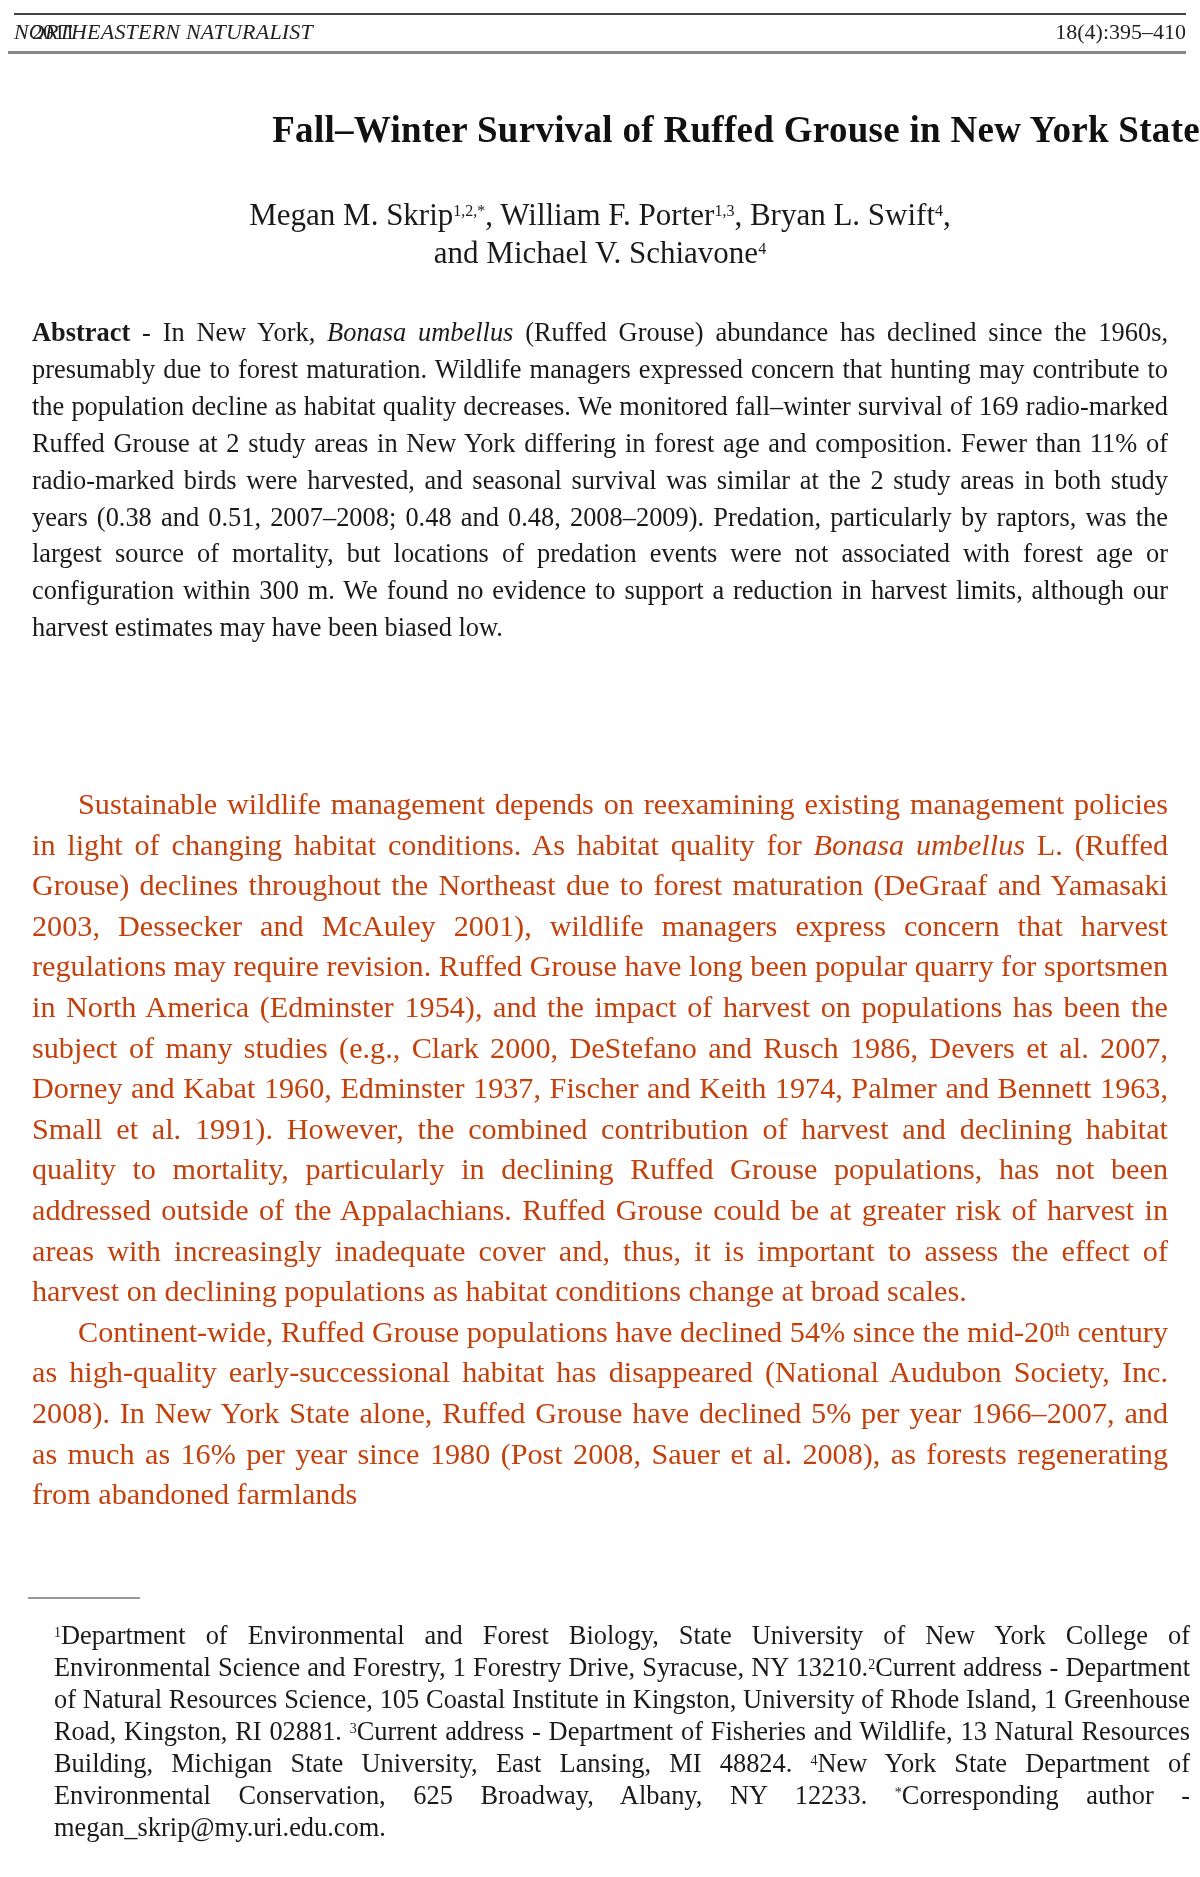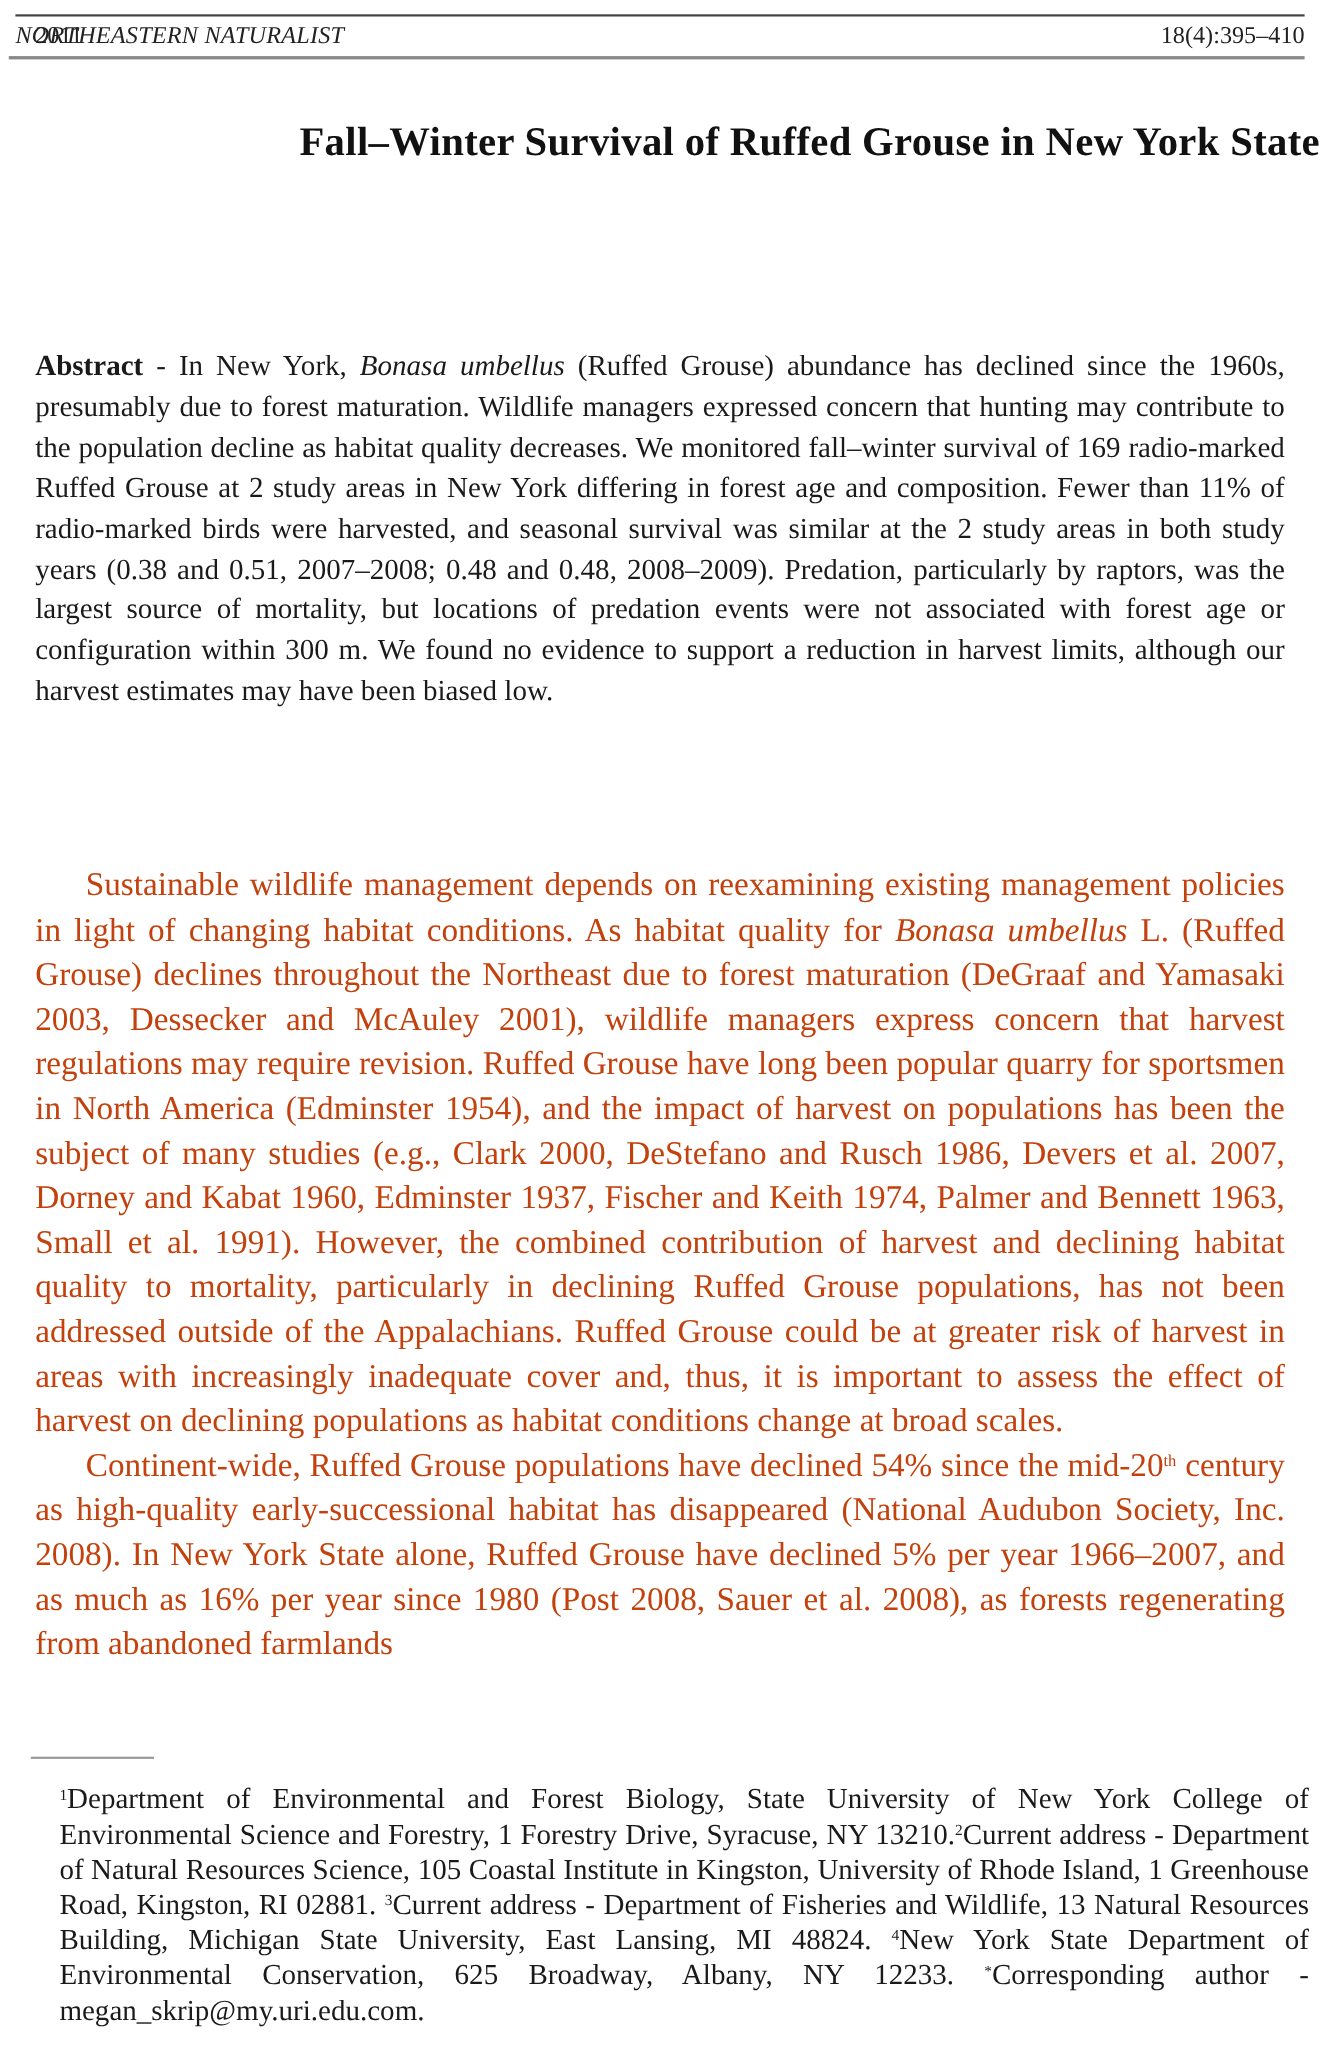--- a/index.html
+++ b/index.html
@@ -113,21 +113,21 @@
     font-size: 30.2px;
     line-height: 40.6px;
     text-align: justify;
     color: #c2410c;
   }
   .body-text p {
     margin: 0;
     text-indent: 46px;
   }
   .body-text sup {
-    font-size: 15px;
+    font-size: 20px;
     vertical-align: top;
     position: relative;
     top: -3px;
   }
 
   .footnote-rule {
     position: absolute;
     left: 28px;
     top: 1597px;
     width: 112px;
@@ -159,20 +159,24 @@
   <div class="rule-top"></div>
   <div class="running-head">
     <span class="year">2011</span>
     <span class="journal">NORTHEASTERN NATURALIST</span>
     <span class="volume">18(4):395–410</span>
   </div>
   <div class="rule-bottom"></div>
 
   <h1 class="title" style="margin:0;">Fall–Winter Survival of Ruffed Grouse in New York State</h1>
 
+  <div class="authors">
+    <span>Megan M. Skrip</span><sup>1,2,*</sup><span>, </span><span>William F. Porter</span><sup>1,3</sup><span>, </span><span>Bryan L. Swift</span><sup>4</sup><span>,</span><br>
+    <span>and Michael V. Schiavone</span><sup>4</sup>
+  </div>
 
   <div class="abstract">
     <span class="label">Abstract</span><span style="white-space:pre;"> - </span><span>In New York, </span><i>Bonasa umbellus</i><span> (Ruffed Grouse) abundance has declined since the 1960s, presumably due to forest maturation. Wildlife managers expressed concern that hunting may contribute to the population decline as habitat quality decreases. We monitored fall–winter survival of 169 radio-marked Ruffed Grouse at 2 study areas in New York differing in forest age and composition. Fewer than 11% of radio-marked birds were harvested, and seasonal survival was similar at the 2 study areas in both study years (0.38 and 0.51, 2007–2008; 0.48 and 0.48, 2008–2009). Predation, particularly by raptors, was the largest source of mortality, but locations of predation events were not associated with forest age or configuration within 300 m. We found no evidence to support a reduction in harvest limits, although our harvest estimates may have been biased low.</span>
   </div>
 
 
   <div class="body-text">
     <p><span>Sustainable wildlife management depends on reexamining existing management policies in light of changing habitat conditions. As habitat quality for </span><i>Bonasa umbellus</i><span> L. (Ruffed Grouse) declines throughout the Northeast due to forest maturation (DeGraaf and Yamasaki 2003, Dessecker and McAuley 2001), wildlife managers express concern that harvest regulations may require revision. Ruffed Grouse have long been popular quarry for sportsmen in North America (Edminster 1954), and the impact of harvest on populations has been the subject of many studies (e.g., Clark 2000, DeStefano and Rusch 1986, Devers et al. 2007, Dorney and Kabat 1960, Edminster 1937, Fischer and Keith 1974, Palmer and Bennett 1963, Small et al. 1991). However, the combined contribution of harvest and declining habitat quality to mortality, particularly in declining Ruffed Grouse populations, has not been addressed outside of the Appalachians. Ruffed Grouse could be at greater risk of harvest in areas with increasingly inadequate cover and, thus, it is important to assess the effect of harvest on declining populations as habitat conditions change at broad scales.</span></p>
     <p><span>Continent-wide, Ruffed Grouse populations have declined 54% since the mid-20</span><sup>th</sup><span> century as high-quality early-successional habitat has disappeared (National Audubon Society, Inc. 2008). In New York State alone, Ruffed Grouse have declined 5% per year 1966–2007, and as much as 16% per year since 1980 (Post 2008, Sauer et al. 2008), as forests regenerating from abandoned farmlands</span></p>
   </div>

